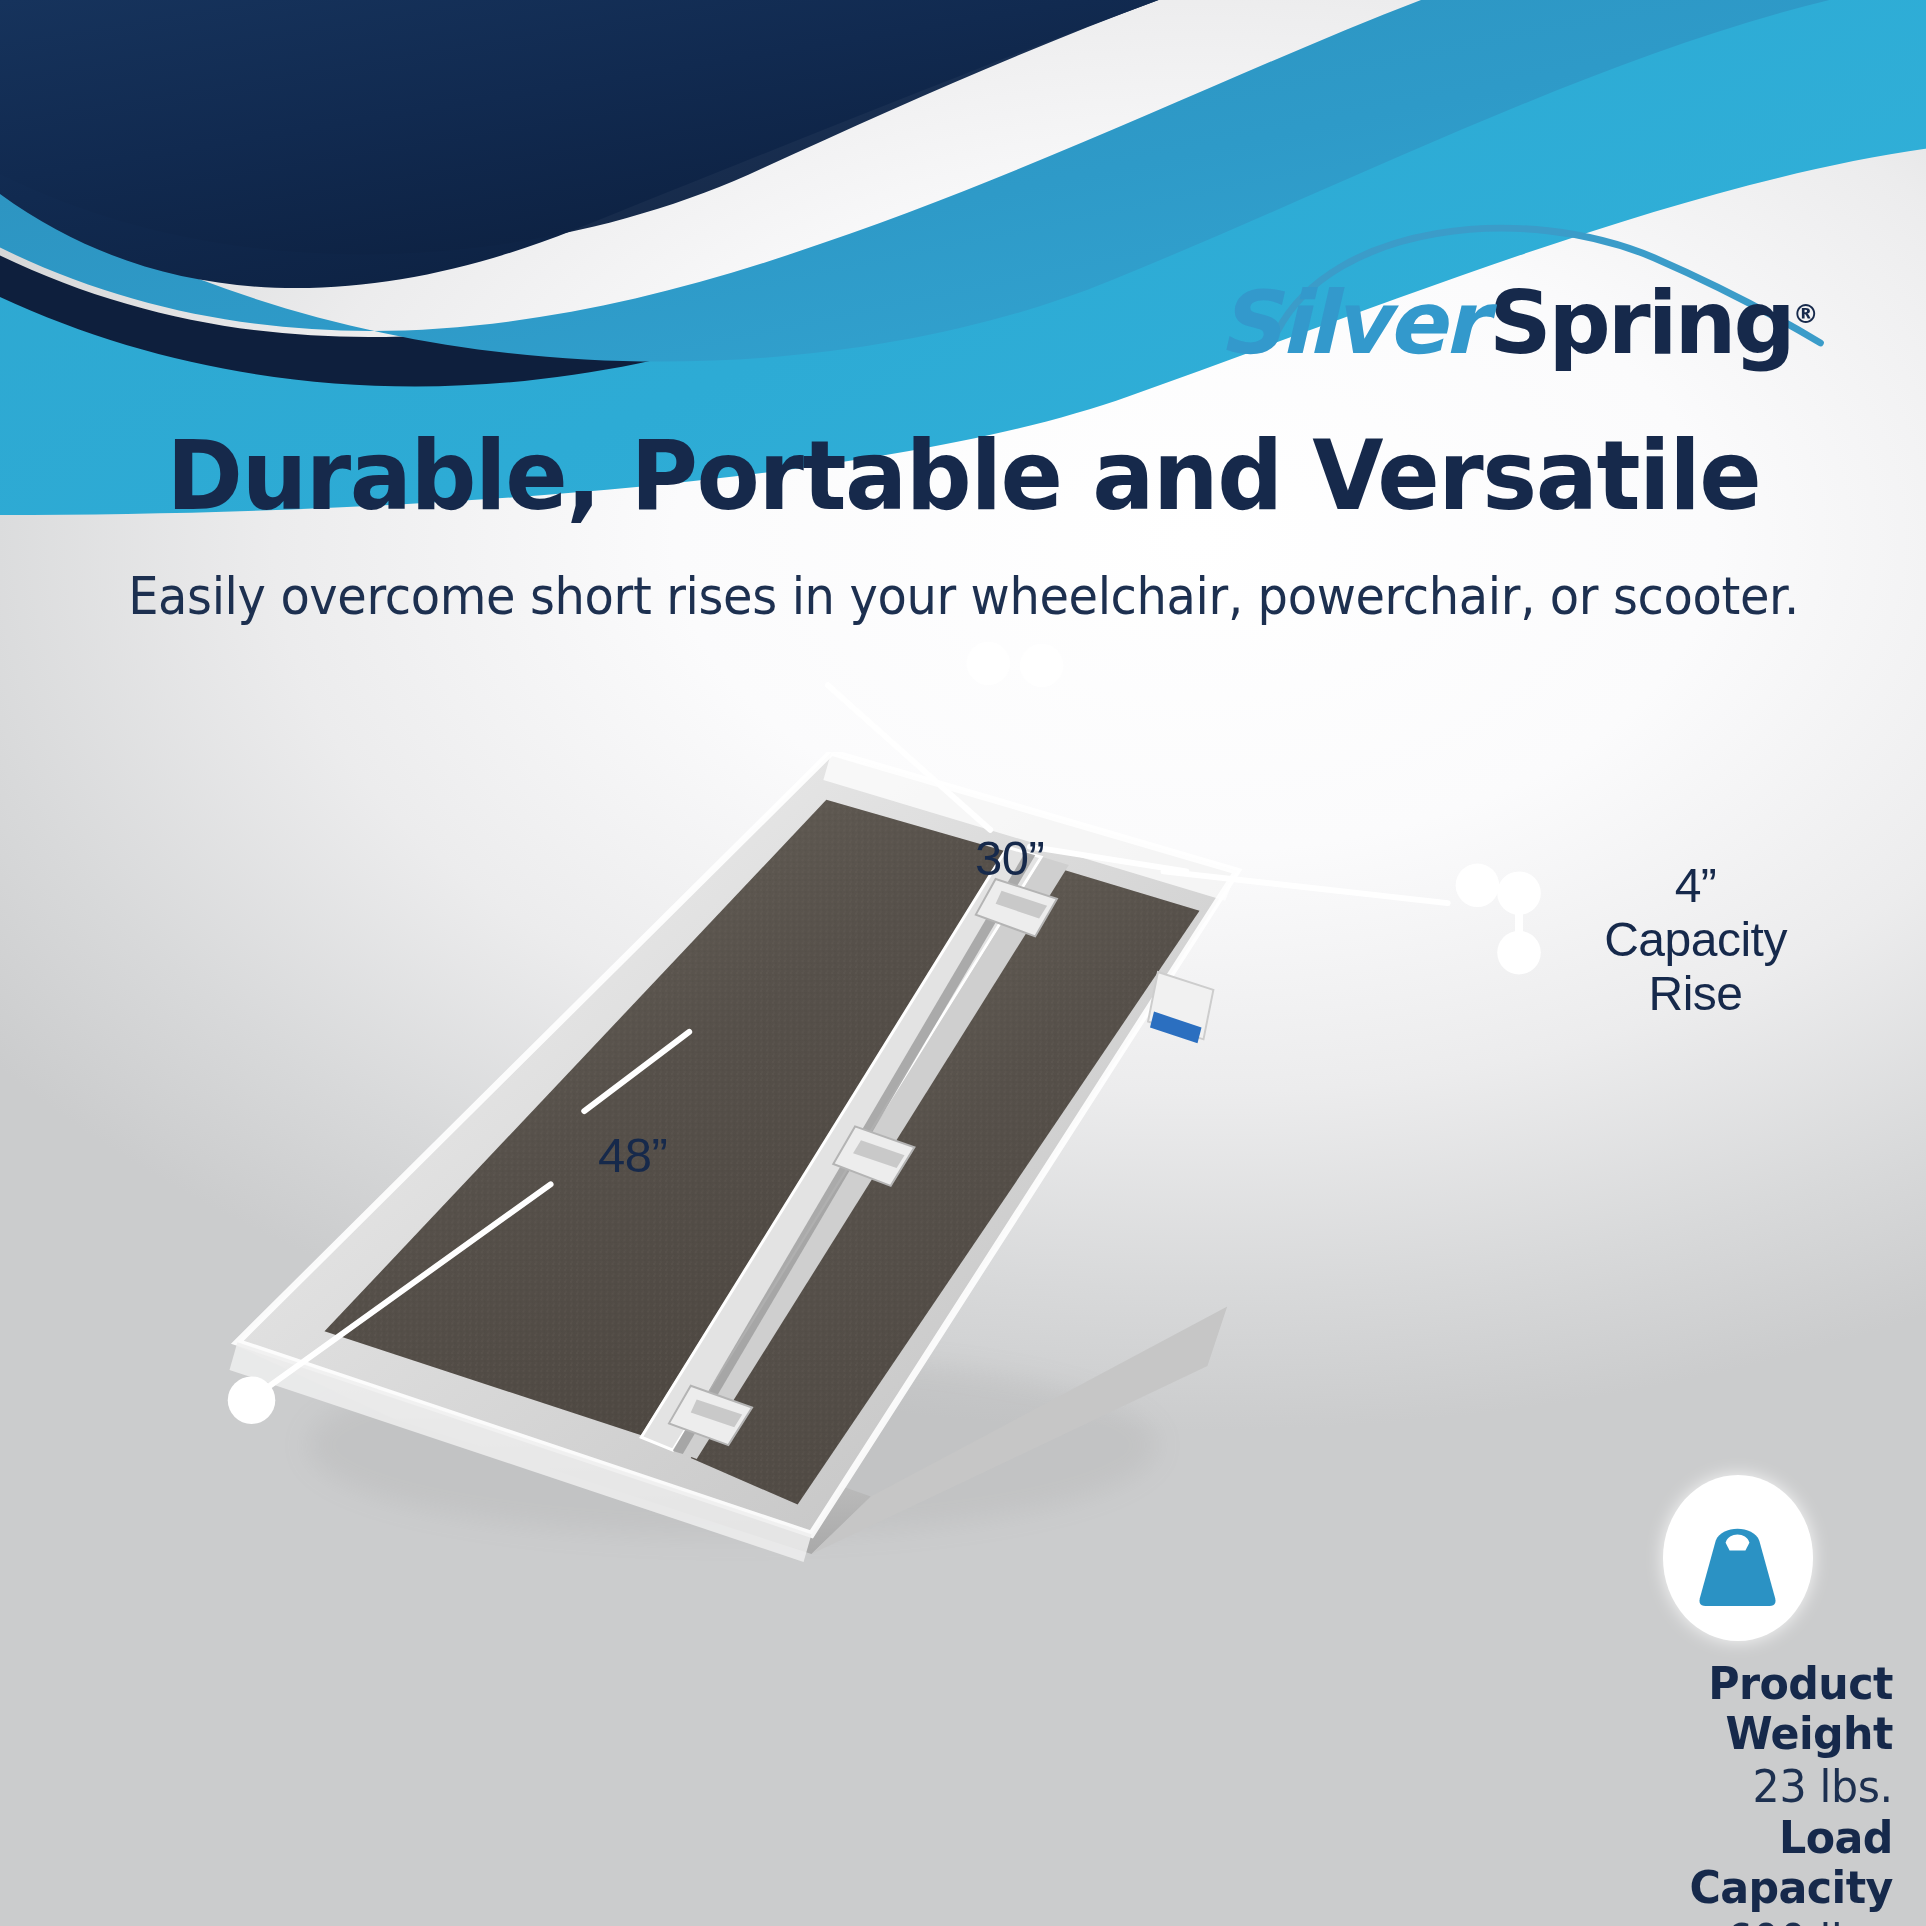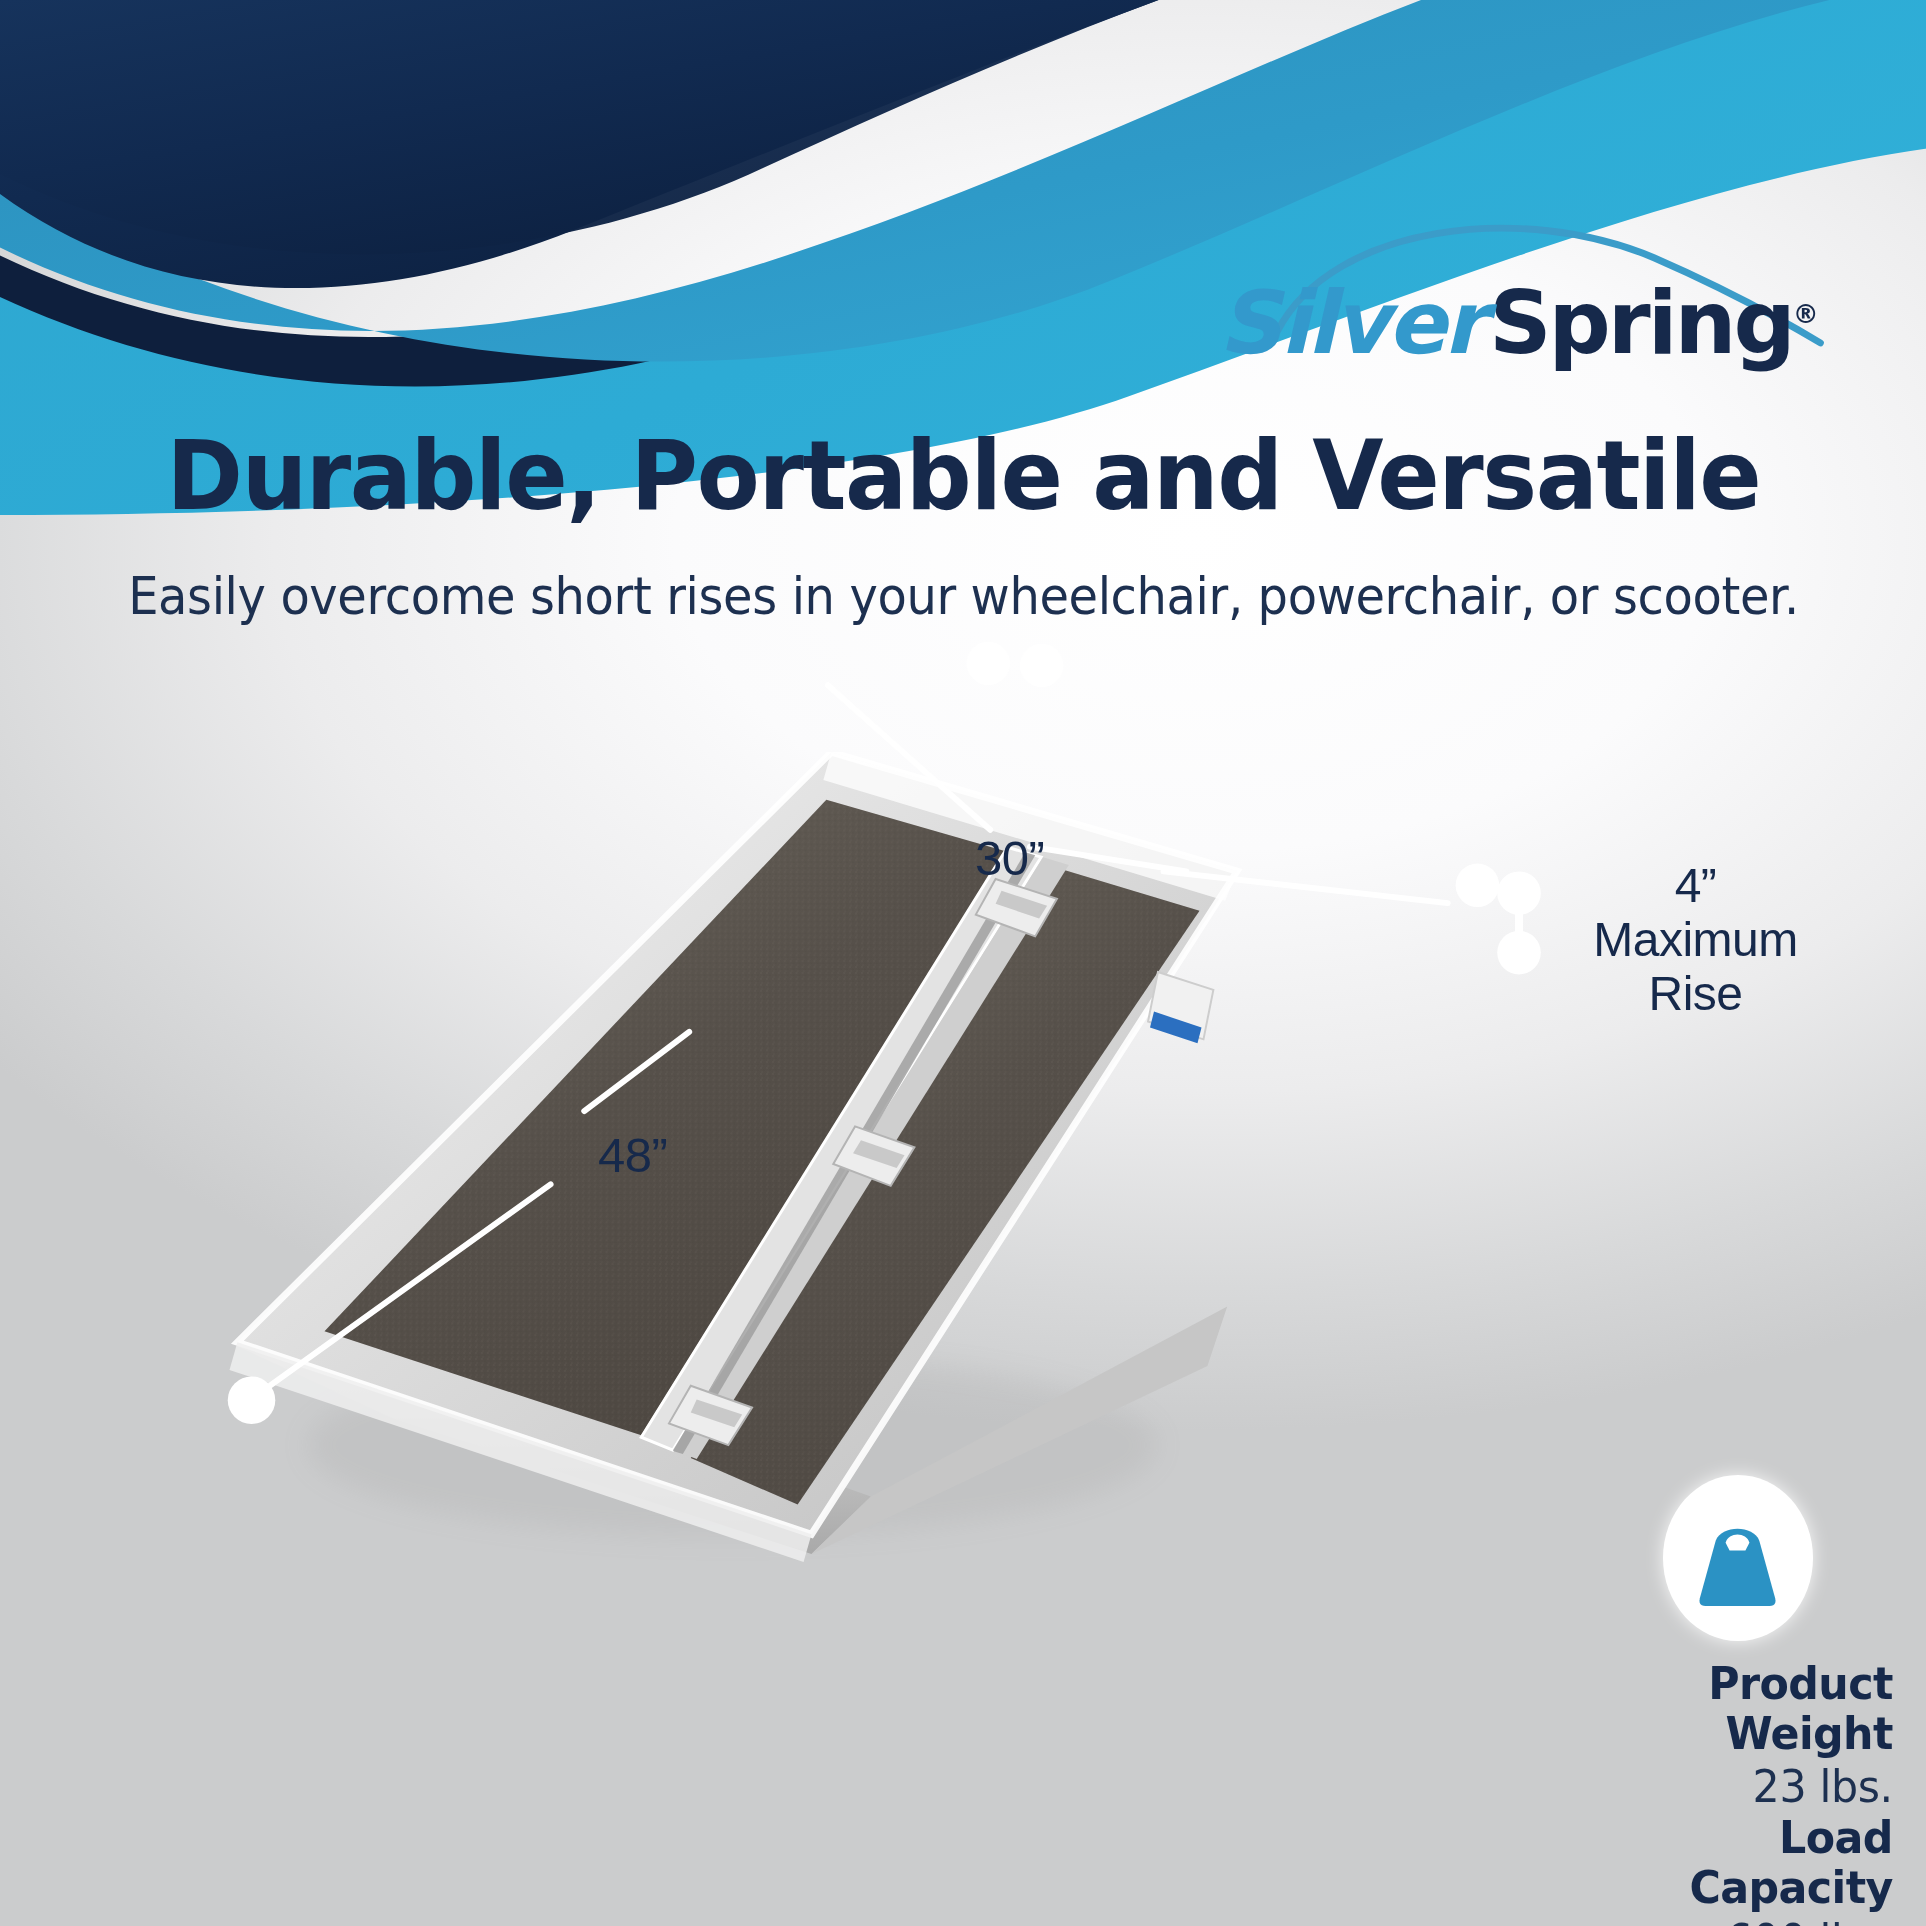--- a/index.html
+++ b/index.html
@@ -230,21 +230,21 @@
     <line x1="556" y1="1196" x2="266" y2="1404" stroke="#ffffff" stroke-width="6" stroke-linecap="round"></line>
     <circle cx="254" cy="1414" r="24" fill="#ffffff"></circle>
   </svg>
 
   <div class="dimlabel dim-30">30”</div>
 
   <div class="dimlabel dim-48">48”</div>
 
   <div class="dimlabel dim-rise">
     <div>4”</div>
-    <div>Maximum</div>
+    <div>Capacity</div>
     <div>Rise</div>
   </div>
 
   <div id="specs">
 
 
     <div class="spec spec-wt">
       <div class="badge">
         <svg width="111" height="111" viewBox="0 0 112 112">
           <path d="M34,38 C40,22 72,22 78,38 L94,96 C96,104 90,104 84,104 L28,104 C22,104 16,104 18,96 Z" fill="#2b92c4"></path>

